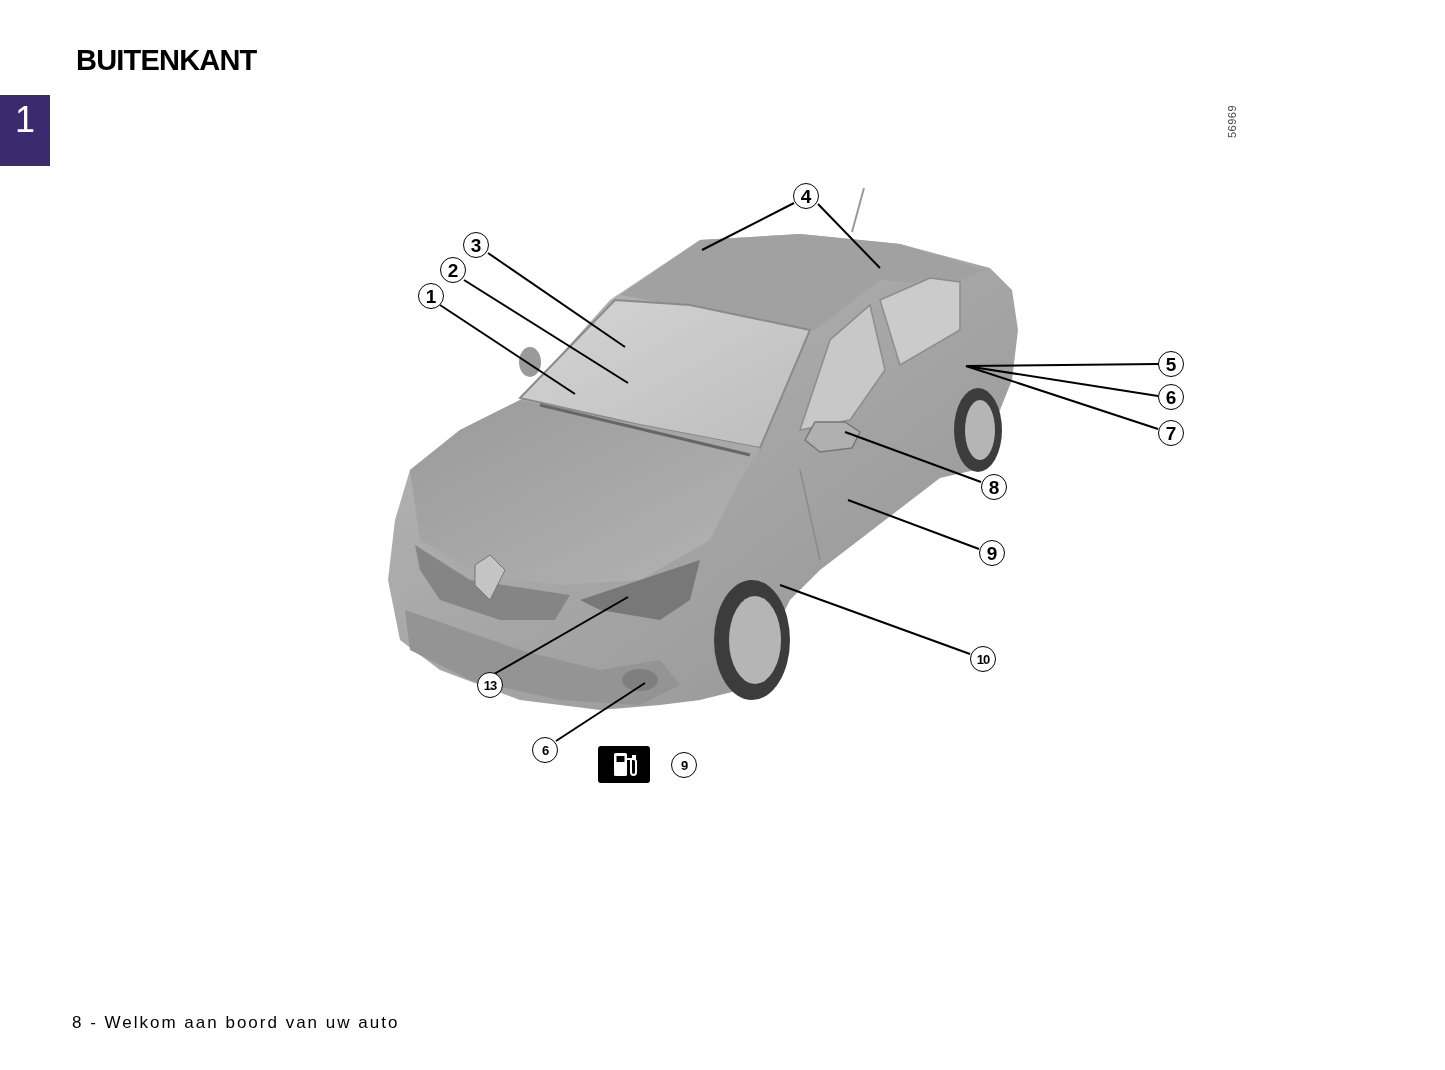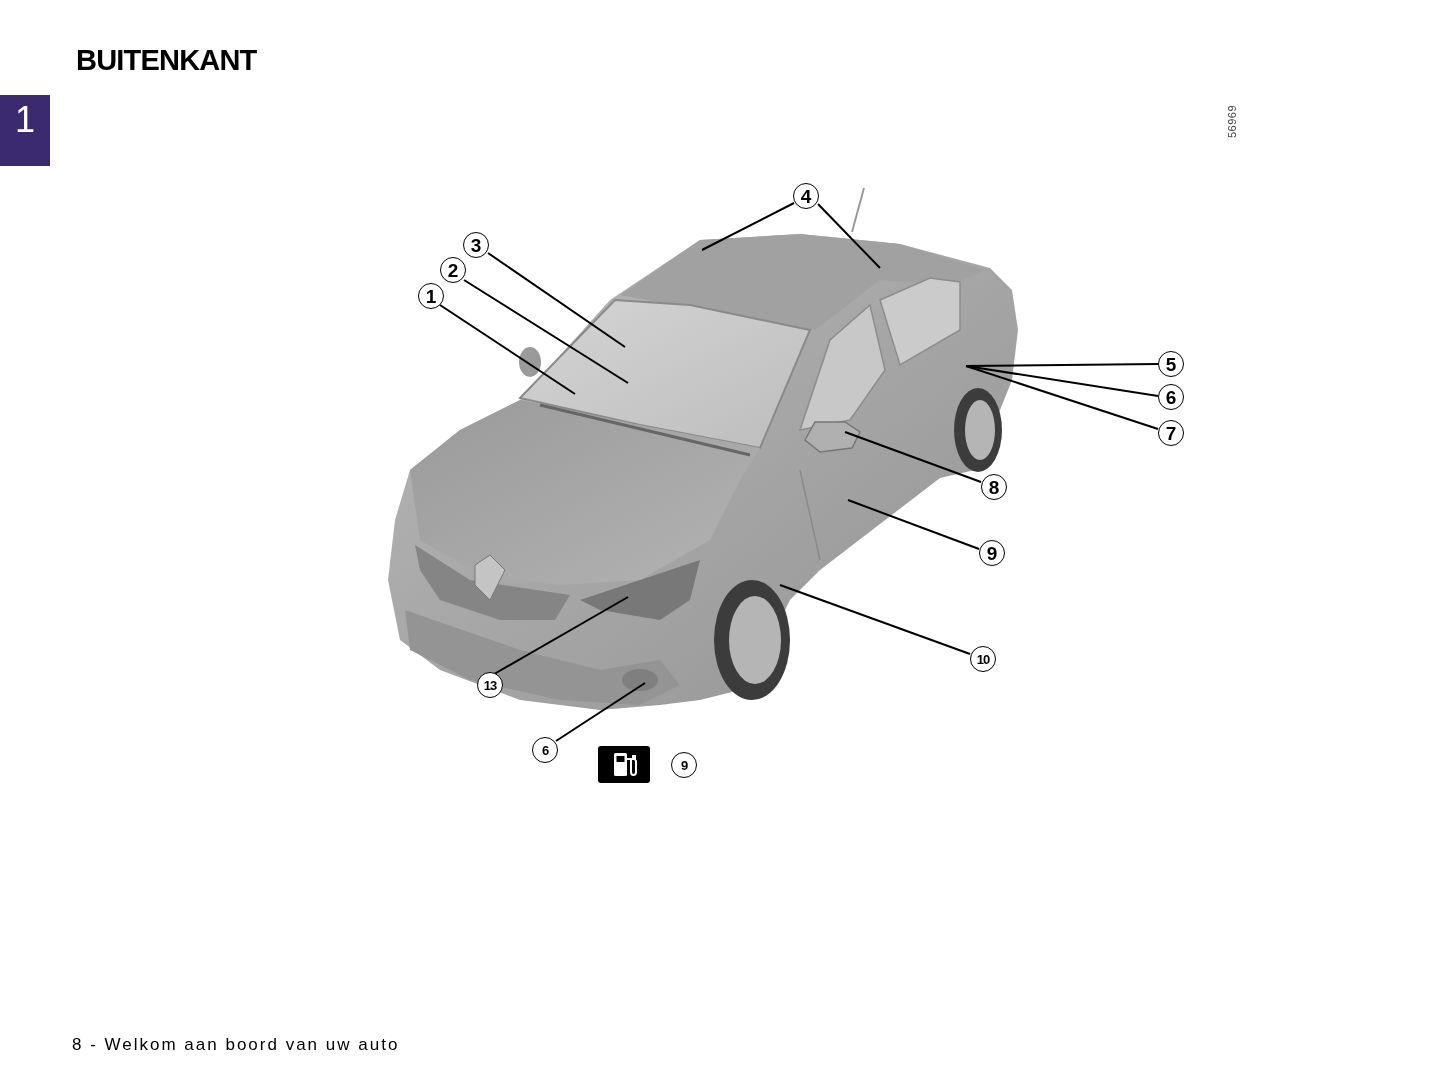--- a/index.html
+++ b/index.html
@@ -13,21 +13,21 @@
   .ref-code { position:absolute; left:1226px; top:138px; font-size:11px; color:#444;
               transform:rotate(-90deg); transform-origin:left top; letter-spacing:0.5px; }
   .figure { position:absolute; left:0; top:0; width:1445px; height:1070px; }
   .callout { position:absolute; width:26px; height:26px; margin-left:-13px; margin-top:-13px;
              border:1.6px solid #000; border-radius:50%; background:#fff; box-sizing:border-box;
              display:flex; align-items:center; justify-content:center; font-weight:bold; font-size:19px;
              line-height:1; }
   .callout.two { font-size:13px; letter-spacing:-1px; }
   .fuel-icon { position:absolute; left:598px; top:746px; width:52px; height:37px; background:#000;
                border-radius:3px; }
-  .footer { position:absolute; left:72px; top:1035px; font-size:17px; letter-spacing:2px;text-align:center; }
+  .footer { position:absolute; left:72px; top:1013px; font-size:17px; letter-spacing:2px;text-align:center; }
 </style>
 </head>
 <body>
 
 <h1 class="page-title">BUITENKANT</h1>
 
 <div class="chapter-tab">
   <span>1</span>
 </div>
 

